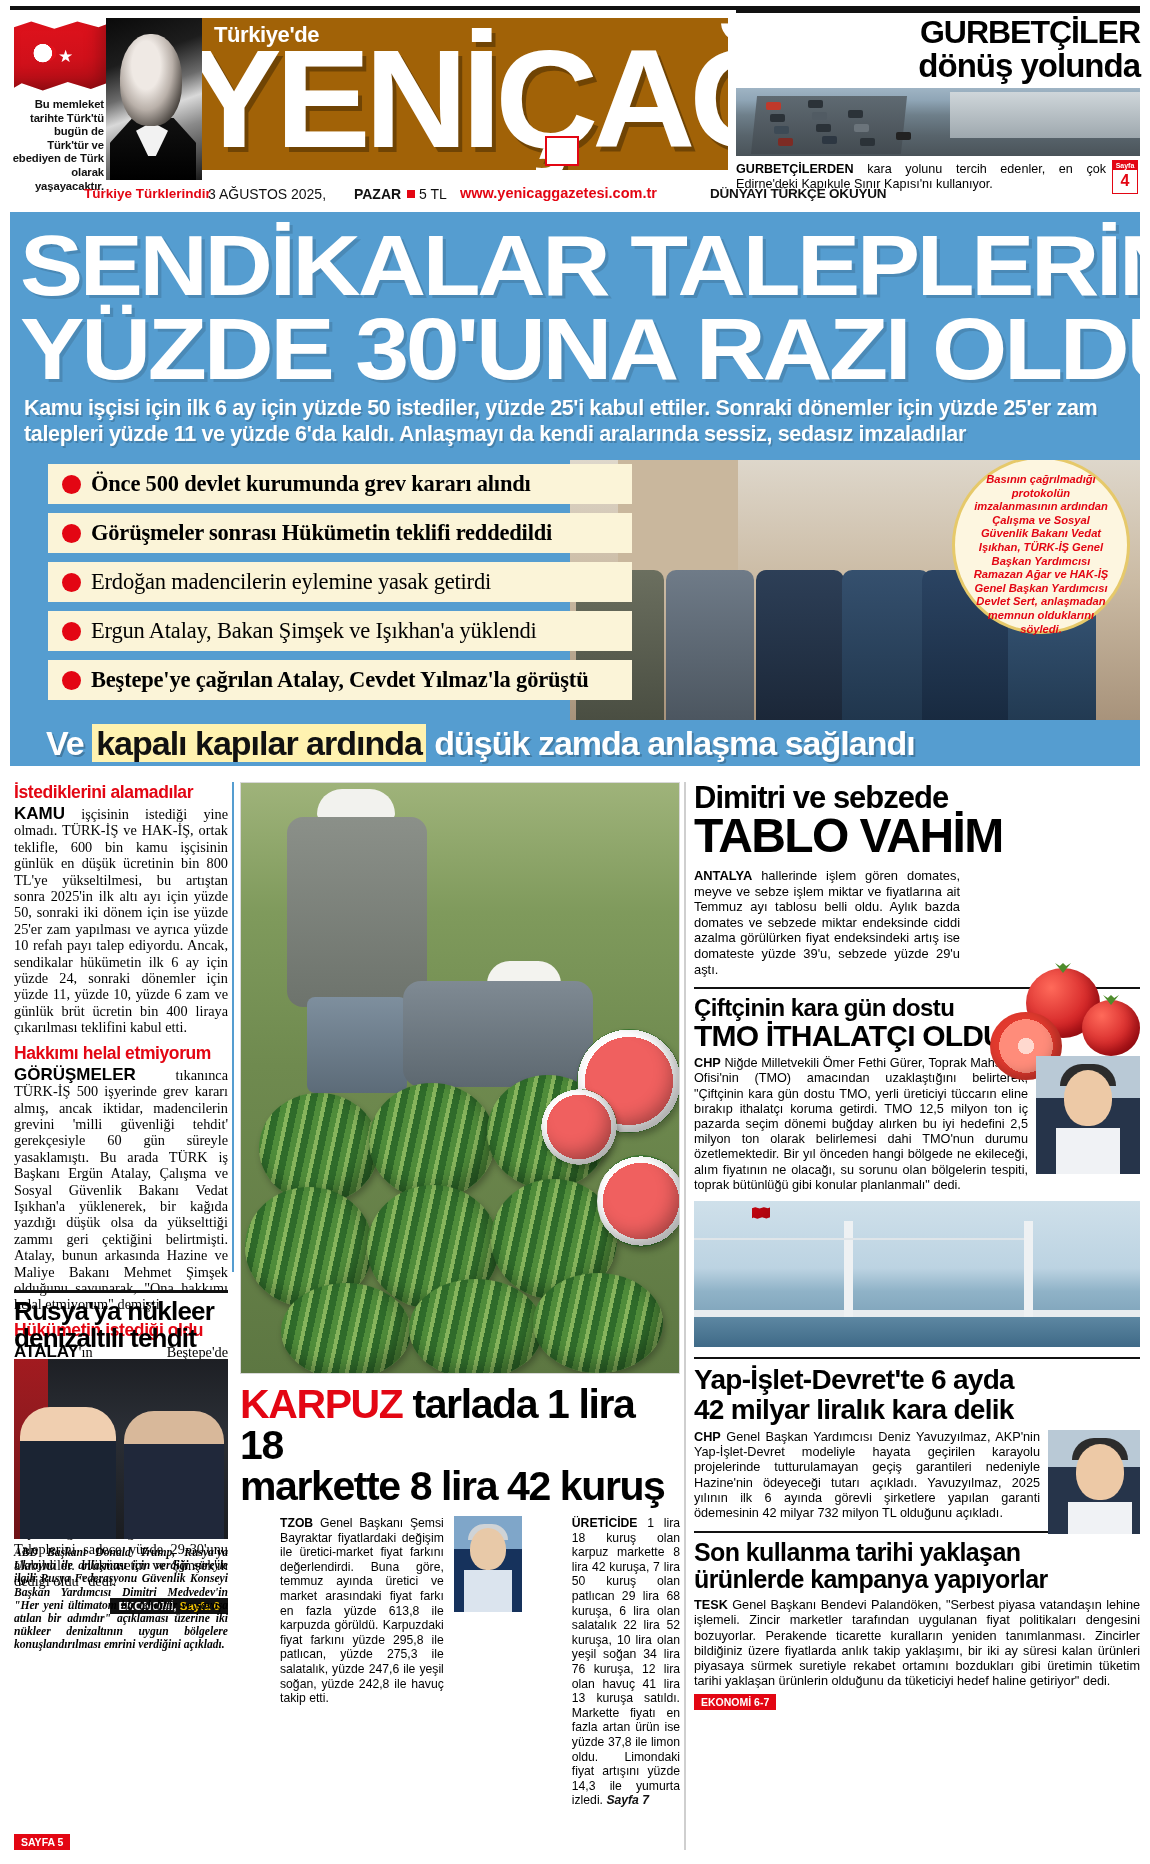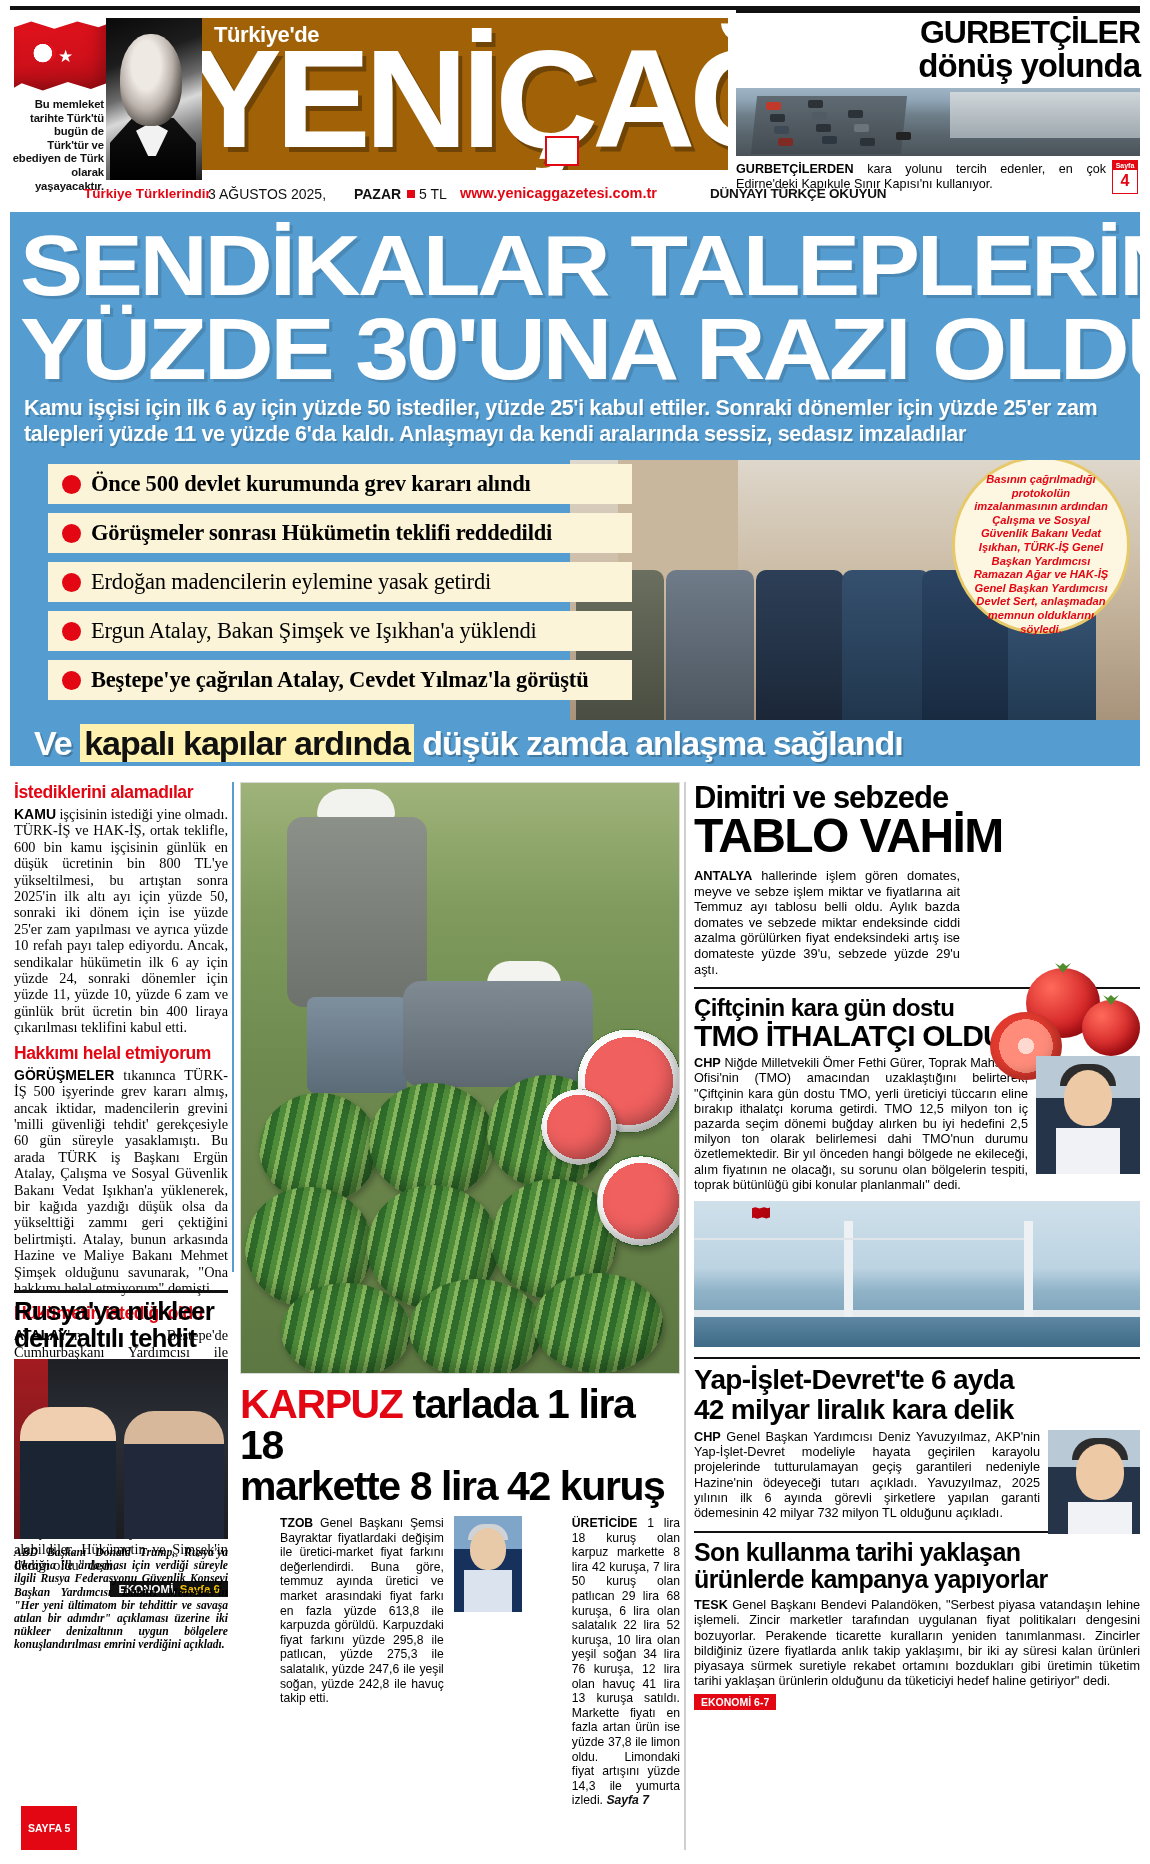--- a/index.html
+++ b/index.html
@@ -132,56 +132,56 @@
   .mb-photo .door { position:absolute; left:48px; top:0; width:120px; height:120px; background:#c9b79d; }
   .mb-photo .suit { position:absolute; bottom:0; width:88px; height:150px; border-radius:10px 10px 0 0; }
   .caption-circle {
     position:absolute; right:10px; top:-4px; width:178px; height:178px; border-radius:50%;
     background:#fdf6e0; border:3px solid #e6c96a;
     color:#e30613; font-style:italic; font-weight:800;
     font-size:11.2px; line-height:13.6px; text-align:center;
     padding:14px 14px 0 14px;
   }
   .bluebar {
-    position:absolute; left:0; top:510px; width:1043px; height:44px;
+    position:absolute; left:12px; top:510px; width:1043px; height:44px;
   }
   .bluebar .txt {
     position:absolute; left:24px; top:2px; font-size:34px; font-weight:900; color:#fff;
     letter-spacing:-1px; text-shadow:2px 2px 0 rgba(0,0,0,.22);
   }
   .bluebar .hl { background:#fff2b0; color:#111; padding:0 4px; text-shadow:none; }
 
   
   .col-left { position:absolute; left:14px; top:782px; width:214px; }
   .colrule-l { position:absolute; left:232px; top:782px; width:2px; height:490px; background:#559dd0; }
   .kicker-red { color:#e30613; font-weight:900; font-size:17.5px; letter-spacing:-.4px; margin-bottom:3px; }
   .body-serif {
     font-family:"Liberation Serif", serif; font-size:14.3px; line-height:16.4px;
     text-align:justify; hyphens:auto;
   }
-  .body-serif b.lead { font-family:"Liberation Sans", sans-serif; font-weight:800; font-size:14px; }
+  .body-serif b.lead { font-family:"Liberation Sans", sans-serif; font-weight:800; font-size:17px; }
   .econ-tag {
     margin-top:8px; background:#111; color:#fff; font-size:11.5px; font-weight:800;
     display:inline-block; padding:2px 8px; float:right;
   }
   .econ-tag i { color:#f3c300; font-style:normal; font-weight:700; }
 
   
   .leftbox { position:absolute; left:14px; top:1290px; width:214px; height:560px; }
   .leftbox .rule { width:214px; height:3px; background:#111; }
   .leftbox h3 { font-size:26px; line-height:27px; font-weight:900; letter-spacing:-.8px; margin:5px 0 7px; }
   .leftbox .ph {
     width:214px; height:180px; position:relative; overflow:hidden;
     background:linear-gradient(180deg,#1d1f24 0%, #2b2f36 40%, #1a1c20 100%);
   }
   .leftbox .ph .t1{position:absolute;left:6px;bottom:0;width:96px;height:132px;background:linear-gradient(180deg,#f0cfb0 0 26%,#1b2433 26% 100%);border-radius:30px 30px 0 0;}
   .leftbox .ph .t2{position:absolute;right:4px;bottom:0;width:100px;height:128px;background:linear-gradient(180deg,#d8b89a 0 26%,#20283a 26% 100%);border-radius:30px 30px 0 0;}
   .leftbox .ph .fl{position:absolute;left:0;top:0;width:34px;height:180px;background:linear-gradient(180deg,#b91a1f,#7d1115);opacity:.85;}
   .leftbox p { margin-top:7px; }
-  .sayfa5 { position:absolute; left:7px; bottom:0; background:#e30613; color:#fff; font-size:10.5px; font-weight:800; padding:16px 7px; }
+  .sayfa5 { position:absolute; left:0; bottom:0; background:#e30613; color:#fff; font-size:10.5px; font-weight:800; padding:2px 7px; }
 
   
   .center { position:absolute; left:240px; top:782px; width:440px; }
   .center .bigphoto {
     width:440px; height:592px; position:relative; overflow:hidden; border:1px solid #d8d8d8;
     background:linear-gradient(180deg,#9fb37a 0%, #7f9a5c 22%, #6f8a4f 48%, #5d7742 100%);
   }
   .melon { position:absolute; border-radius:50%;
     background:
       repeating-linear-gradient(102deg, #2f6b2a 0 7px, #4f8c3a 7px 13px, #86b45c 13px 17px),

